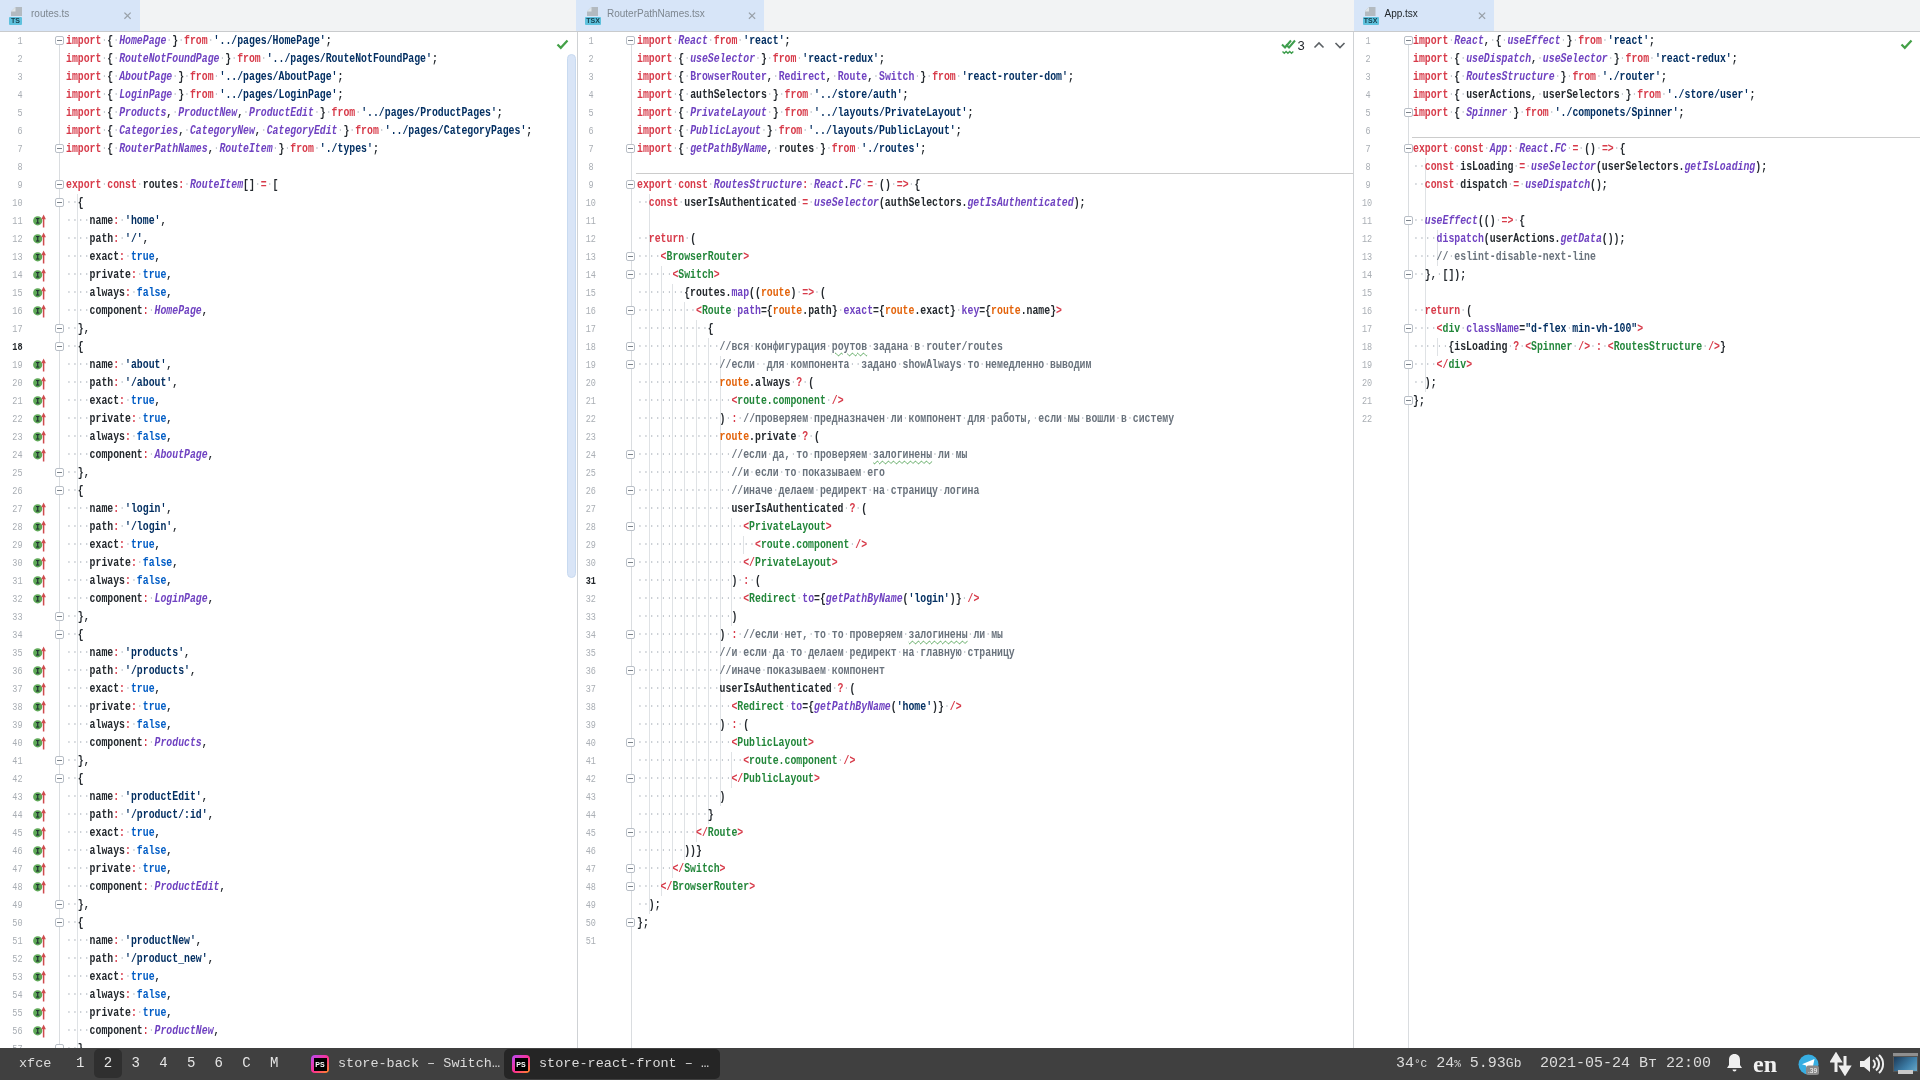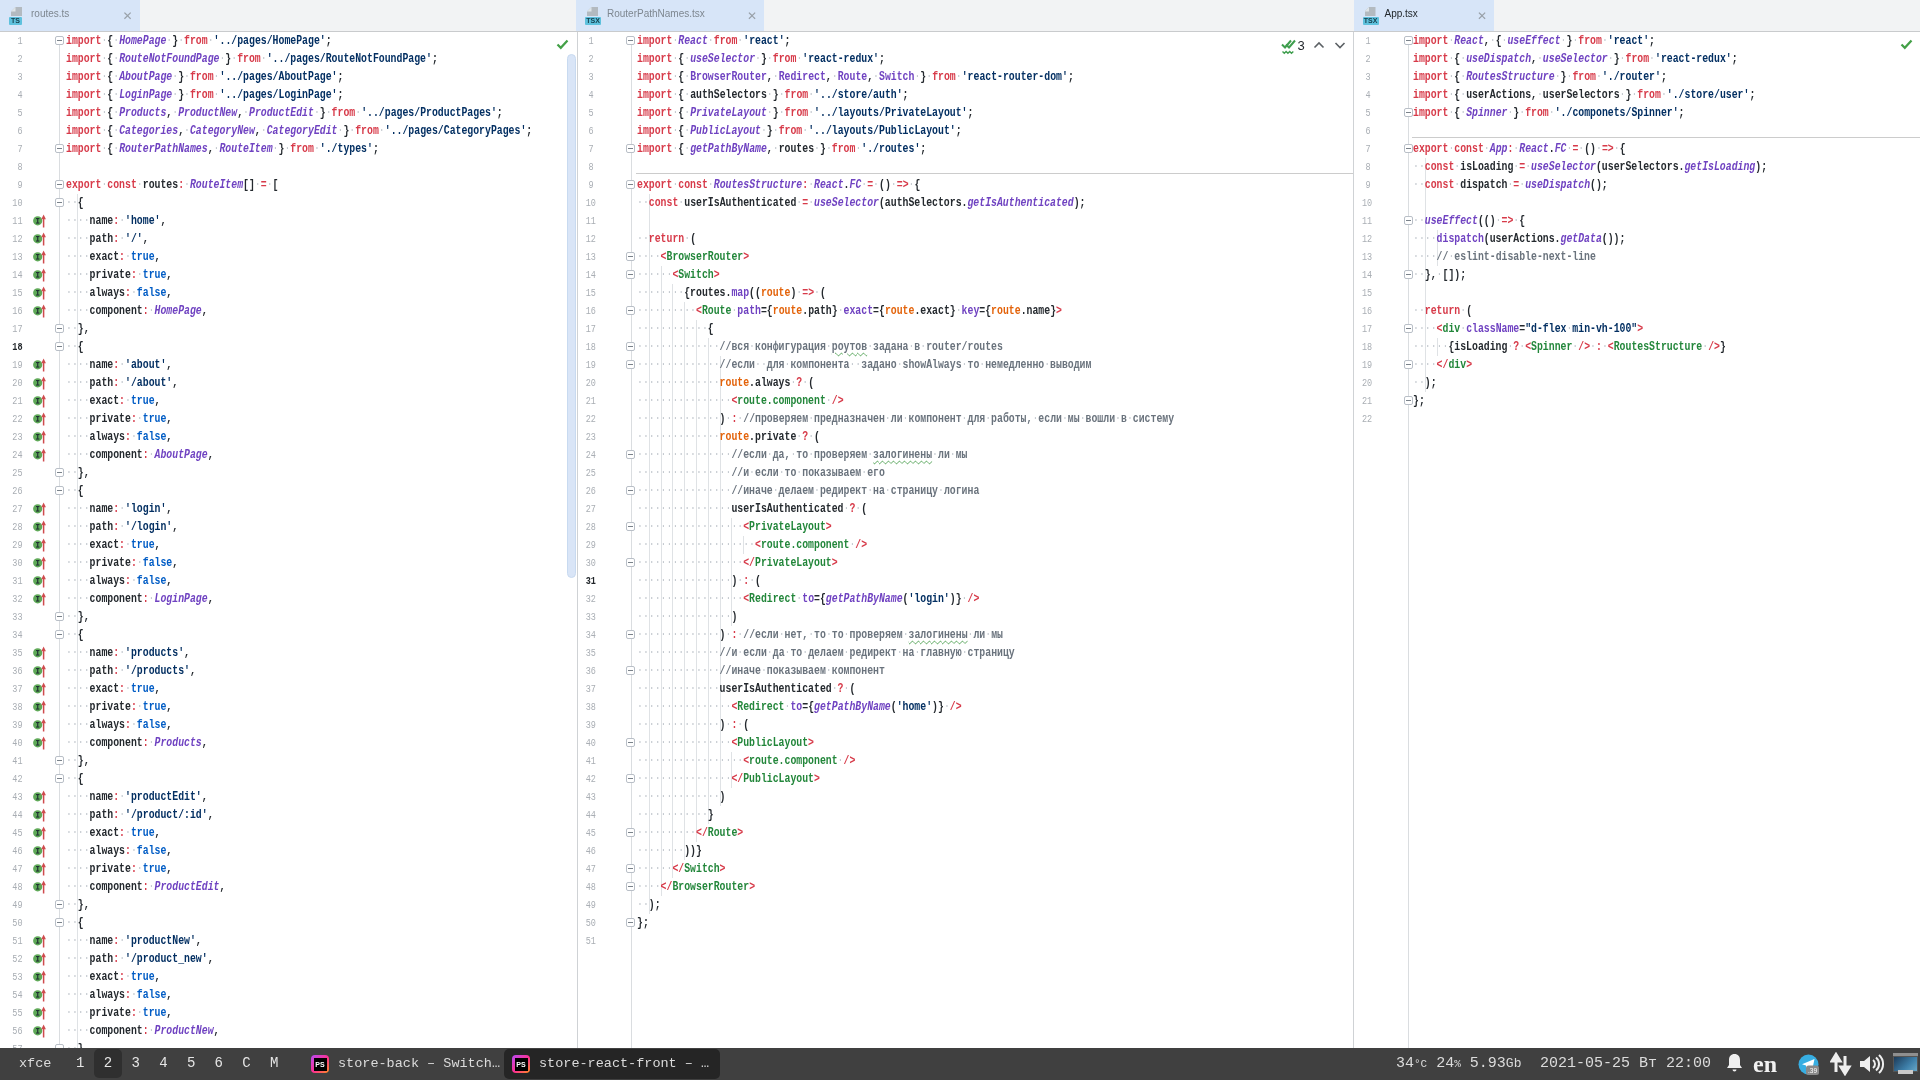--- a/index.html
+++ b/index.html
@@ -459,21 +459,21 @@
 <div class="wsbtn" style="left:177.1px">5</div>
 <div class="wsbtn" style="left:204.8px">6</div>
 <div class="wsbtn" style="left:232.5px">C</div>
 <div class="wsbtn" style="left:260.2px">M</div>
 <div class="winbtn2" style="left:504px;width:216px"></div>
 <div class="psicon" style="left:311px"></div>
 <div class="tb" style="left:338px">store-back – Switch…</div>
 <div class="psicon" style="left:512px"></div>
 <div class="tb" style="left:539px">store-react-front – …</div>
 <div class="tb" style="left:1396px;font-size:15px">34<span style="font-size:11px">°C</span> 24<span style="font-size:11px">%</span> 5.93<span style="font-size:13px">Gb</span></div>
-<div class="tb" style="left:1540px;font-size:15px">2021-05-25 Вт 22:00</div>
+<div class="tb" style="left:1540px;font-size:15px">2021-05-24 Вт 22:00</div>
 <svg class="abs" style="left:1725px;top:4px" width="19" height="24" viewBox="0 0 19 24">
 <path d="M9.5 2 C6 2 4 4.5 4 8 L4 13 L2 16 L17 16 L15 13 L15 8 C15 4.5 13 2 9.5 2 Z" fill="#efefef"></path>
 <path d="M7.5 17.5 a2 2 0 0 0 4 0 Z" fill="#efefef"></path>
       </svg>
 <div class="abs" style="left:1753px;top:0;font-family:'Liberation Serif',serif;font-weight:bold;font-size:24px;line-height:32px;color:#f2f2f2">en</div>
 <svg class="abs" style="left:1798px;top:6px" width="21" height="21" viewBox="0 0 21 21">
 <circle cx="10.5" cy="10.5" r="10" fill="#37aee2"></circle>
 <path d="M4 10.2 L16.5 5 L14.3 15.5 L10.2 12.6 L8.2 14.5 L8 11.4 Z" fill="#fff"></path>
 <rect x="8" y="11.5" width="13" height="9.5" rx="2.5" fill="#8a8a8a"></rect>
 <text x="10" y="19" font-family="Liberation Sans" font-size="6.5" fill="#fff">.39</text>

